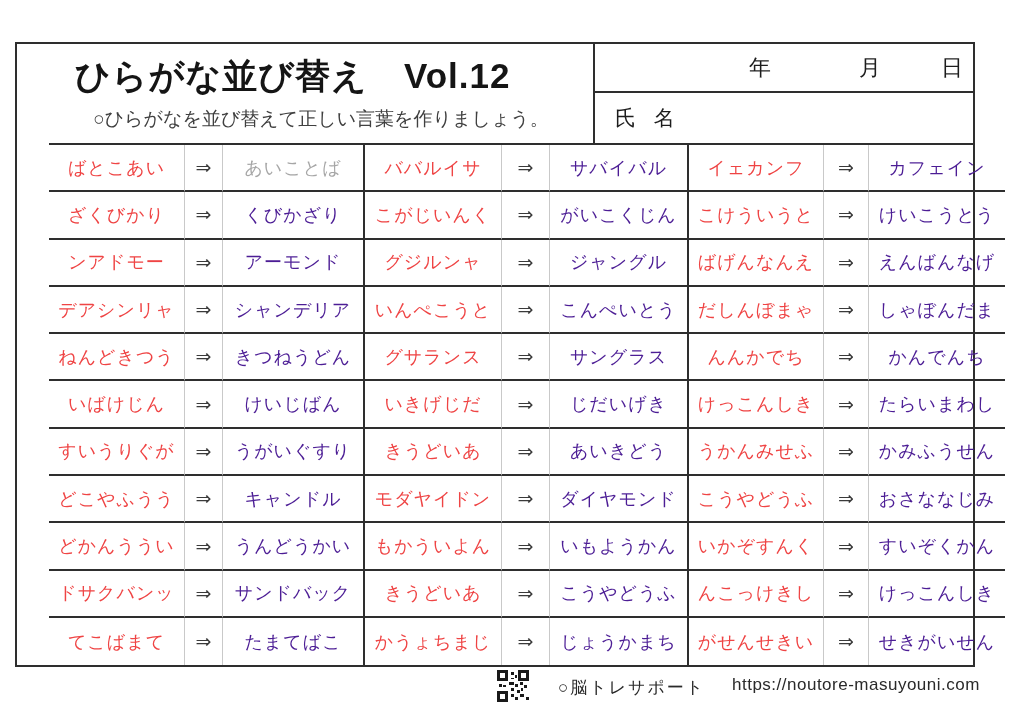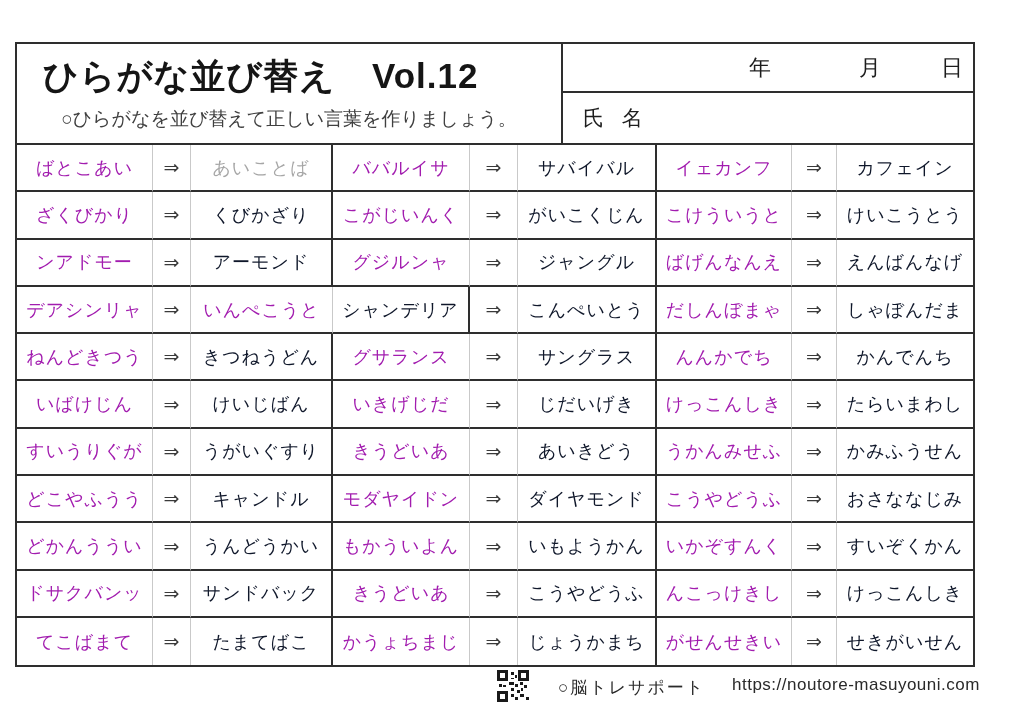--- a/index.html
+++ b/index.html
@@ -2,21 +2,21 @@
 <html><head>
 <meta charset="utf-8">
 <style>
   html,body{margin:0;padding:0;background:#ffffff;}
   .sheet{
     position:relative;width:1024px;height:724px;background:#ffffff;overflow:hidden;
     font-family:"Liberation Sans","DejaVu Sans",sans-serif;color:#2f2f2f;
   }
   .frame{
     position:absolute;left:15px;top:42px;width:960px;box-sizing:border-box;
-    border:2px solid #2e2e2e;background:#fff;
+    border:2px solid #2e2e2e;background:#fff;padding-left:32px;
   }
   
   .header{display:flex;height:99px;border-bottom:2px solid #2e2e2e;}
   .title-cell{
     width:546px;box-sizing:border-box;border-right:2px solid #2e2e2e;
     display:flex;flex-direction:column;justify-content:center;
   }
   .title{
     font-size:35px;font-weight:bold;color:#151515;letter-spacing:1px;
     padding:2px 0 6px 26px;white-space:nowrap;
@@ -44,24 +44,24 @@
     grid-template-columns:136px 38px 142px 137px 48px 139px 135px 45px 136px;
     grid-auto-rows:47.3px;
   }
   .cell{
     box-sizing:border-box;display:flex;align-items:center;justify-content:center;
     border-bottom:2px solid #2e2e2e;white-space:nowrap;overflow:hidden;
   }
   .cell.row-last{border-bottom:none;}
   .cell.light-r{border-right:1px solid #c9c9c9;}
   .cell.grp-end{border-right:2px solid #2e2e2e;text-align:center;}
-  .q-cell{font-size:18px;color:#a21caf;letter-spacing:1px;font-family:Liberation Mono, monospace;}
+  .q-cell{font-size:18px;color:#ef4444;letter-spacing:1px;font-family:Liberation Mono, monospace;}
   .arrow-cell{font-size:19px;color:#3a3a3a;}
   .ans-cell{font-size:18px;letter-spacing:1px;}
-  .ans-red{color:#0f172a;}
+  .ans-red{color:#4c1d95;}
   .ans-example{color:#a6a6a6;}
   
   .footer{position:absolute;left:0;top:668px;width:1024px;height:46px;}
   .qr{position:absolute;left:497px;top:2px;width:32px;height:32px;}
   .site-name{
     position:absolute;left:558px;top:8px;font-size:17px;color:#2a2a2a;letter-spacing:2px;
   }
   .site-url{
     position:absolute;left:732px;top:7px;font-size:17px;color:#2a2a2a;letter-spacing:0.5px;
   }
@@ -113,22 +113,22 @@
         <div class="cell arrow-cell light-r">⇒</div>
         <div class="cell ans-cell grp-end ans-red">アーモンド</div>
         <div class="cell q-cell light-r">グジルンャ</div>
         <div class="cell arrow-cell light-r">⇒</div>
         <div class="cell ans-cell grp-end ans-red">ジャングル</div>
         <div class="cell q-cell light-r">ばげんなんえ</div>
         <div class="cell arrow-cell light-r">⇒</div>
         <div class="cell ans-cell ans-red">えんばんなげ</div>
         <div class="cell q-cell light-r">デアシンリャ</div>
         <div class="cell arrow-cell light-r">⇒</div>
+        <div class="cell ans-cell grp-end ans-red">シャンデリア</div>
         <div class="cell q-cell light-r">いんぺこうと</div>
-        <div class="cell ans-cell grp-end ans-red">シャンデリア</div>
         <div class="cell arrow-cell light-r">⇒</div>
         <div class="cell ans-cell grp-end ans-red">こんぺいとう</div>
         <div class="cell q-cell light-r">だしんぼまゃ</div>
         <div class="cell arrow-cell light-r">⇒</div>
         <div class="cell ans-cell ans-red">しゃぼんだま</div>
         <div class="cell q-cell light-r">ねんどきつう</div>
         <div class="cell arrow-cell light-r">⇒</div>
         <div class="cell ans-cell grp-end ans-red">きつねうどん</div>
         <div class="cell q-cell light-r">グサランス</div>
         <div class="cell arrow-cell light-r">⇒</div>

